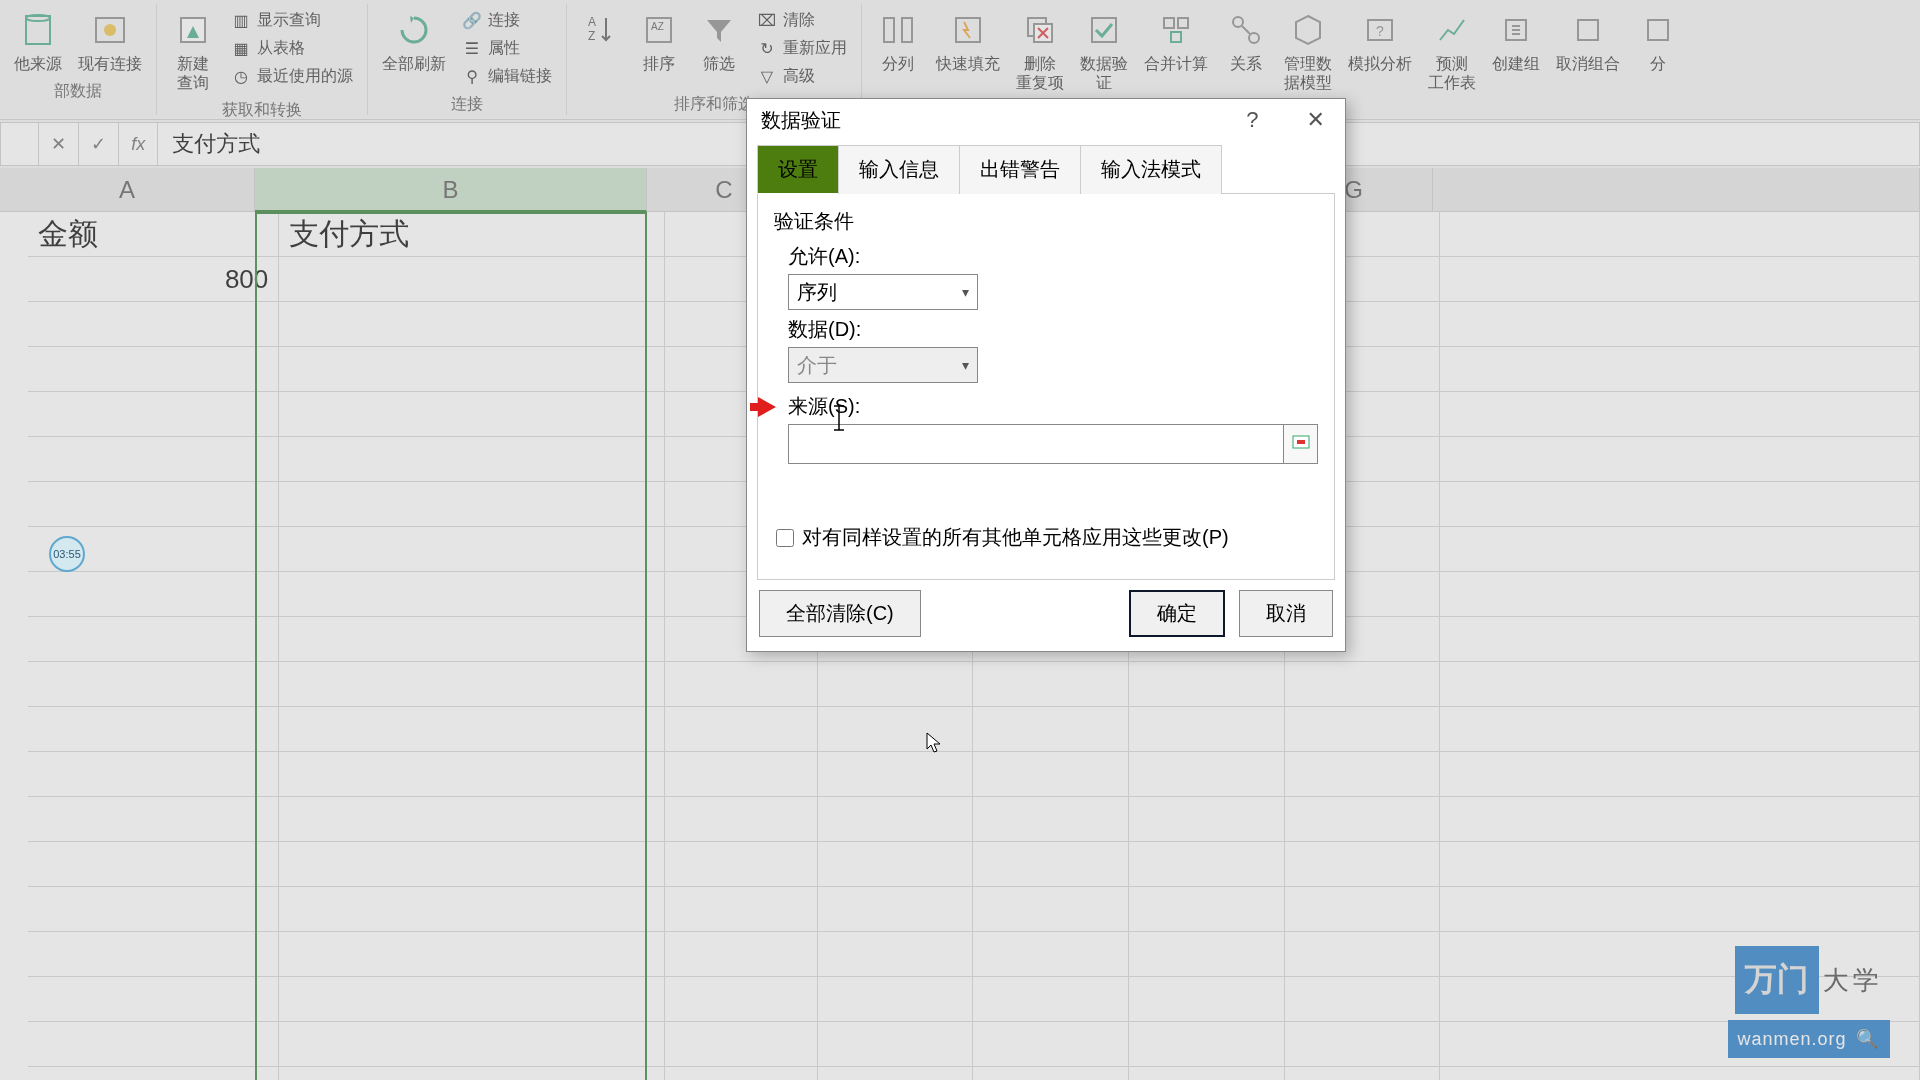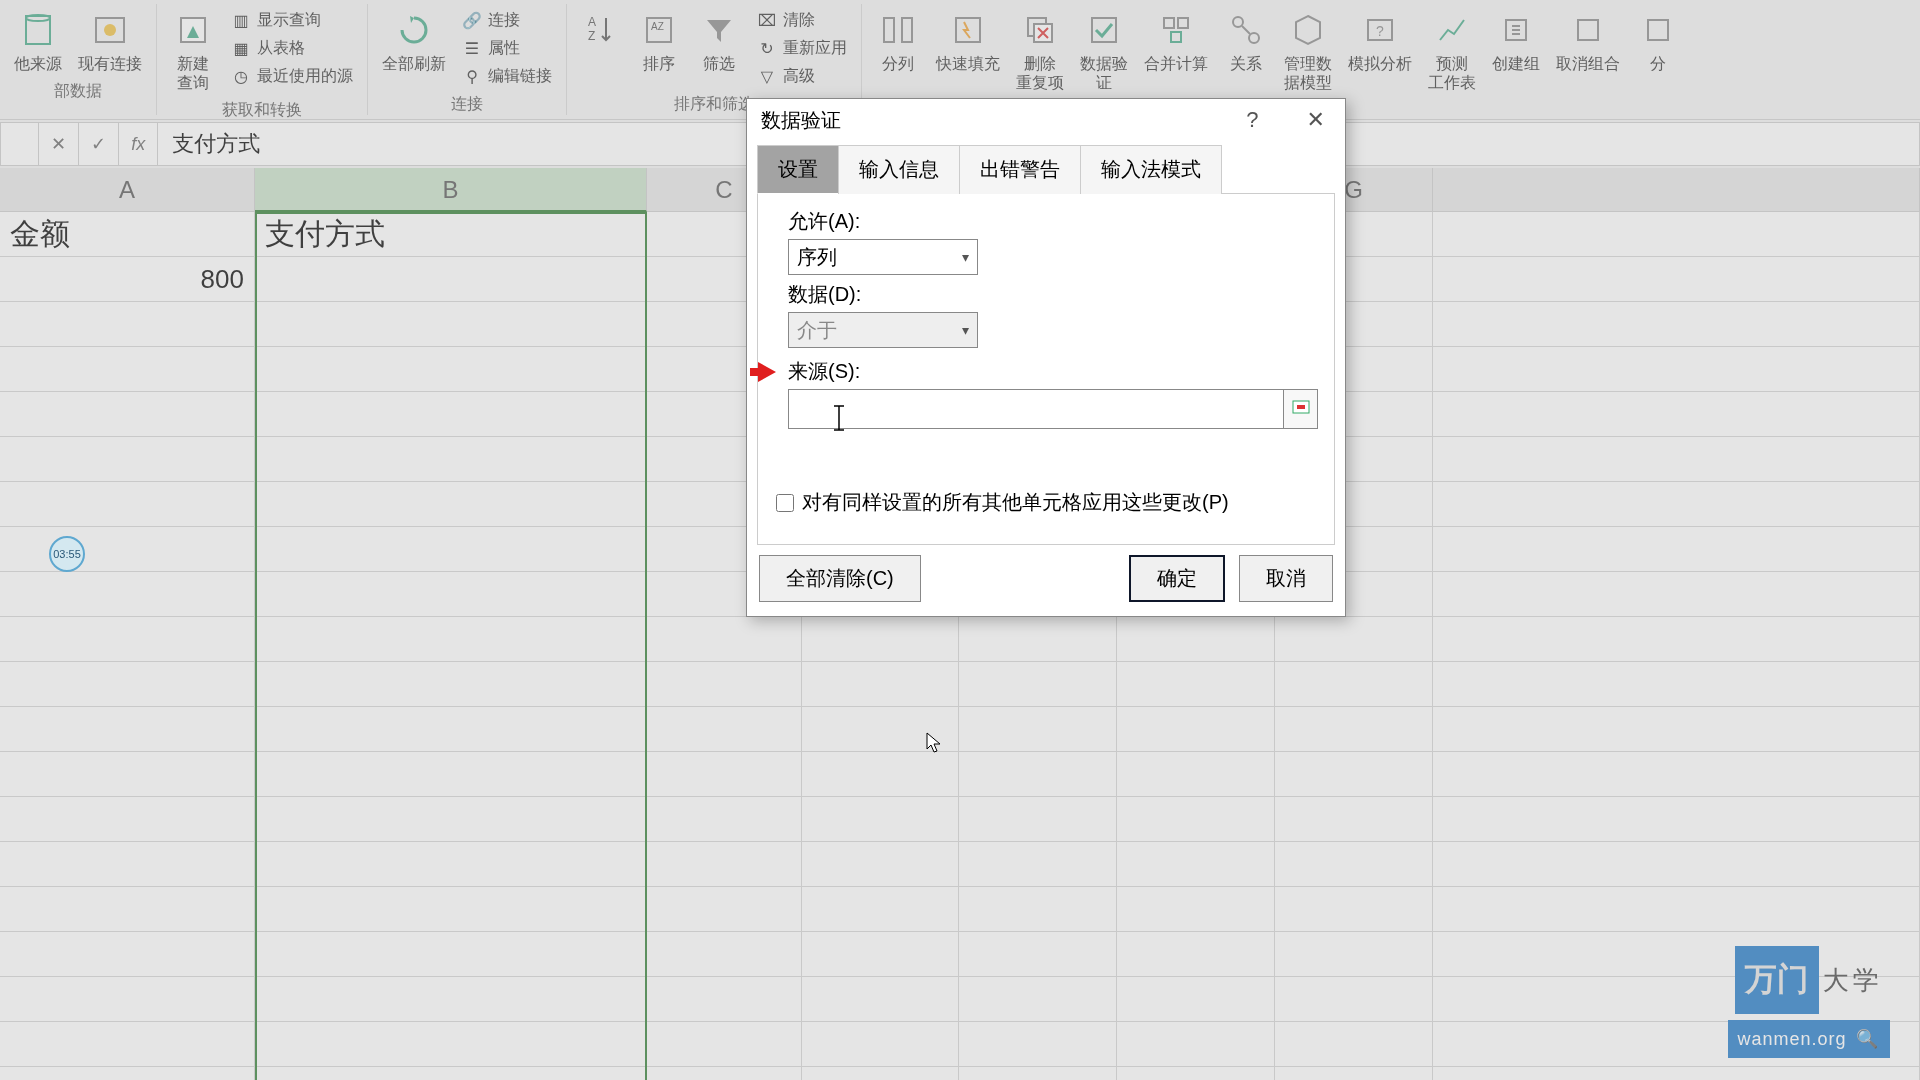--- a/index.html
+++ b/index.html
@@ -81,21 +81,21 @@
       background: #e6e6e6;
       border-right: 1px solid #ccc;
       border-bottom: 1px solid #ccc;
       text-align: center;
       font-size: 24px;
       color: #555;
       padding: 8px 0;
       height: 44px;
     }
     .col-header.sel { background: #c8e0c8; border-bottom: 2px solid #2f7d32; }
-    .row { display: flex; height: 45px; }
+    .row { display: flex; height: 45px; margin-left: 28px; }
     .cell {
       border-right: 1px solid #d4d4d4;
       border-bottom: 1px solid #d4d4d4;
       padding: 2px 10px;
       font-size: 26px;
       display: flex; align-items: center;
       background: #fff;
     }
     .cell.header { font-size: 30px; font-weight: normal; }
     .cell.right { justify-content: flex-end; }
@@ -134,21 +134,21 @@
     .dlg-tab {
       padding: 10px 20px;
       font-size: 20px;
       border: 1px solid #ccc;
       border-bottom: none;
       background: #f5f5f5;
       cursor: pointer;
       margin-right: -1px;
       margin-bottom: -1px;
     }
-    .dlg-tab.active { background: #a3a3a3; border-bottom: 1px solid #fff; }
+    .dlg-tab.active { background: #4d7c0f; border-bottom: 1px solid #fff; }
     .dlg-body {
       border: 1px solid #ccc; border-top: none;
       margin: 0 10px; padding: 14px 16px 22px 16px;
     }
     .fieldset-label { font-size: 20px; margin-bottom: 8px; }
     .form-label { font-size: 20px; margin-bottom: 4px; display: block; }
     .form-select {
       width: 190px; height: 36px; font-size: 20px;
       border: 1px solid #888; background: #fff;
       padding: 0 8px;
@@ -731,20 +731,21 @@
       <span class="dlg-close">✕</span>
     </div>
   </div>
   <div class="dlg-tabs">
     <div class="dlg-tab active">设置</div>
     <div class="dlg-tab">输入信息</div>
     <div class="dlg-tab">出错警告</div>
     <div class="dlg-tab">输入法模式</div>
   </div>
   <div class="dlg-body">
+    <div class="fieldset-label">验证条件</div>
     <div style="padding-left:14px">
       <div class="form-row">
         <div class="form-col">
           <span class="form-label">允许(A):</span>
           <div class="form-select">
             <span>序列</span>
             <span class="chevron">▾</span>
           </div>
         </div>
       </div>

